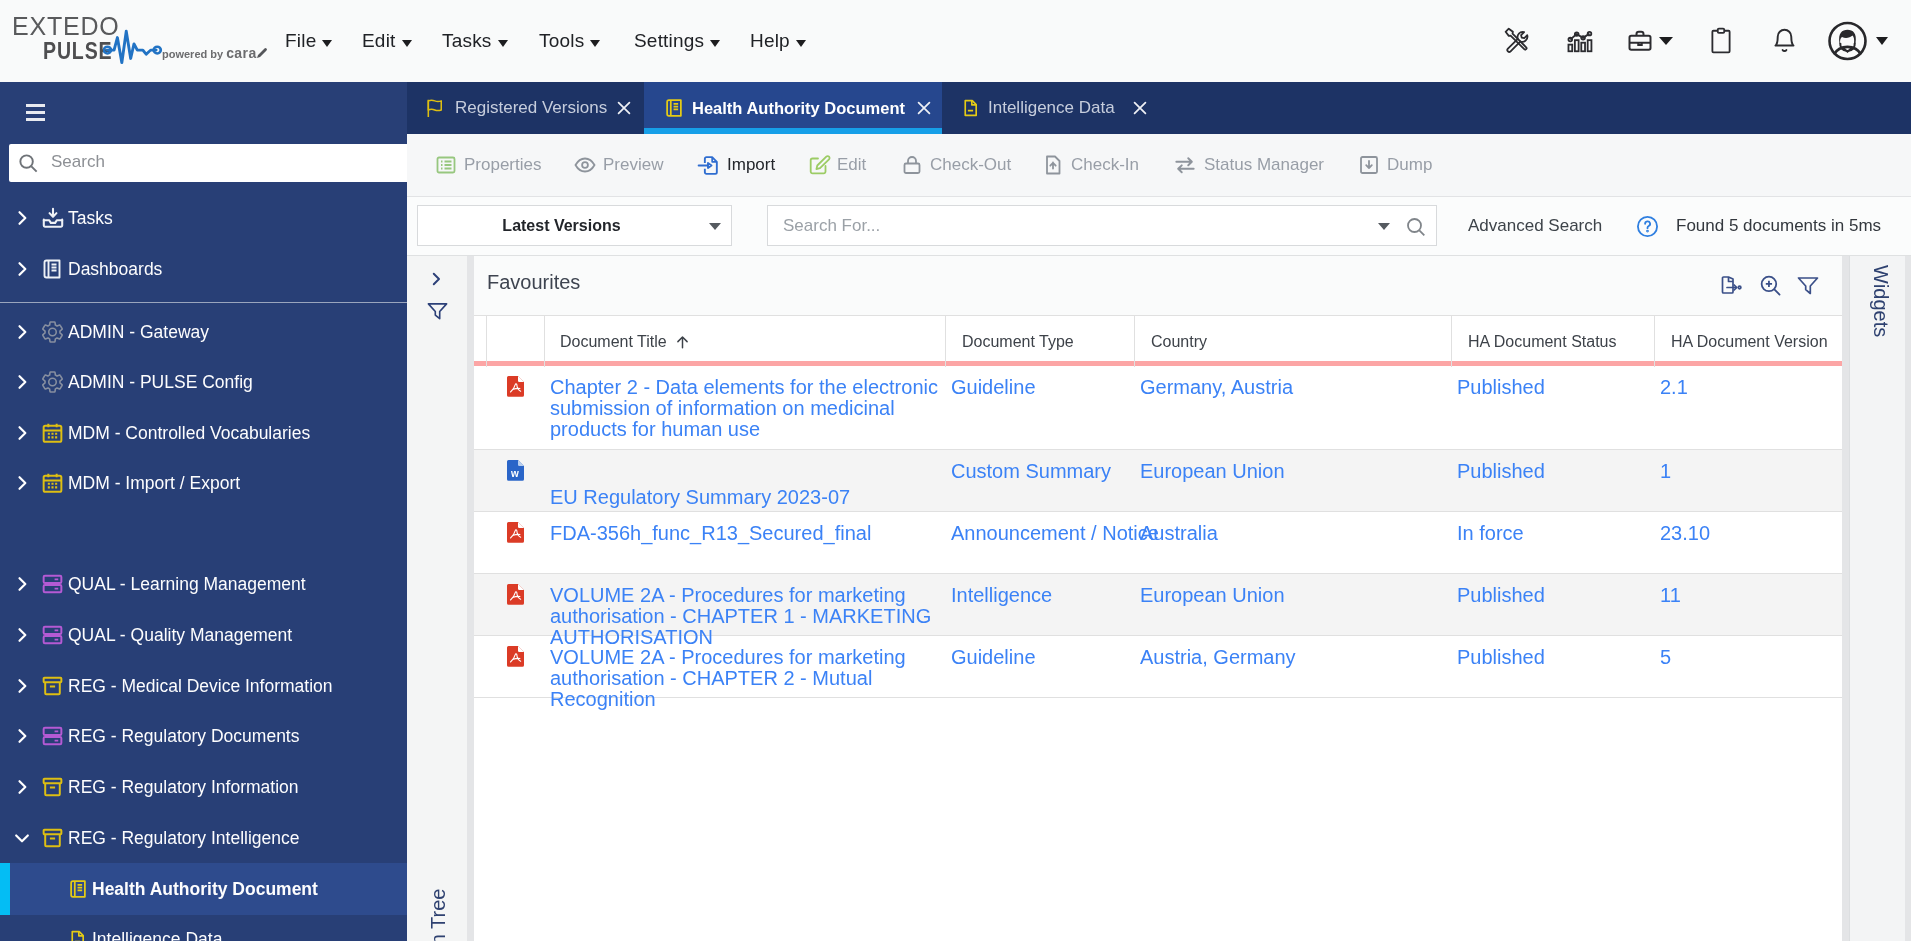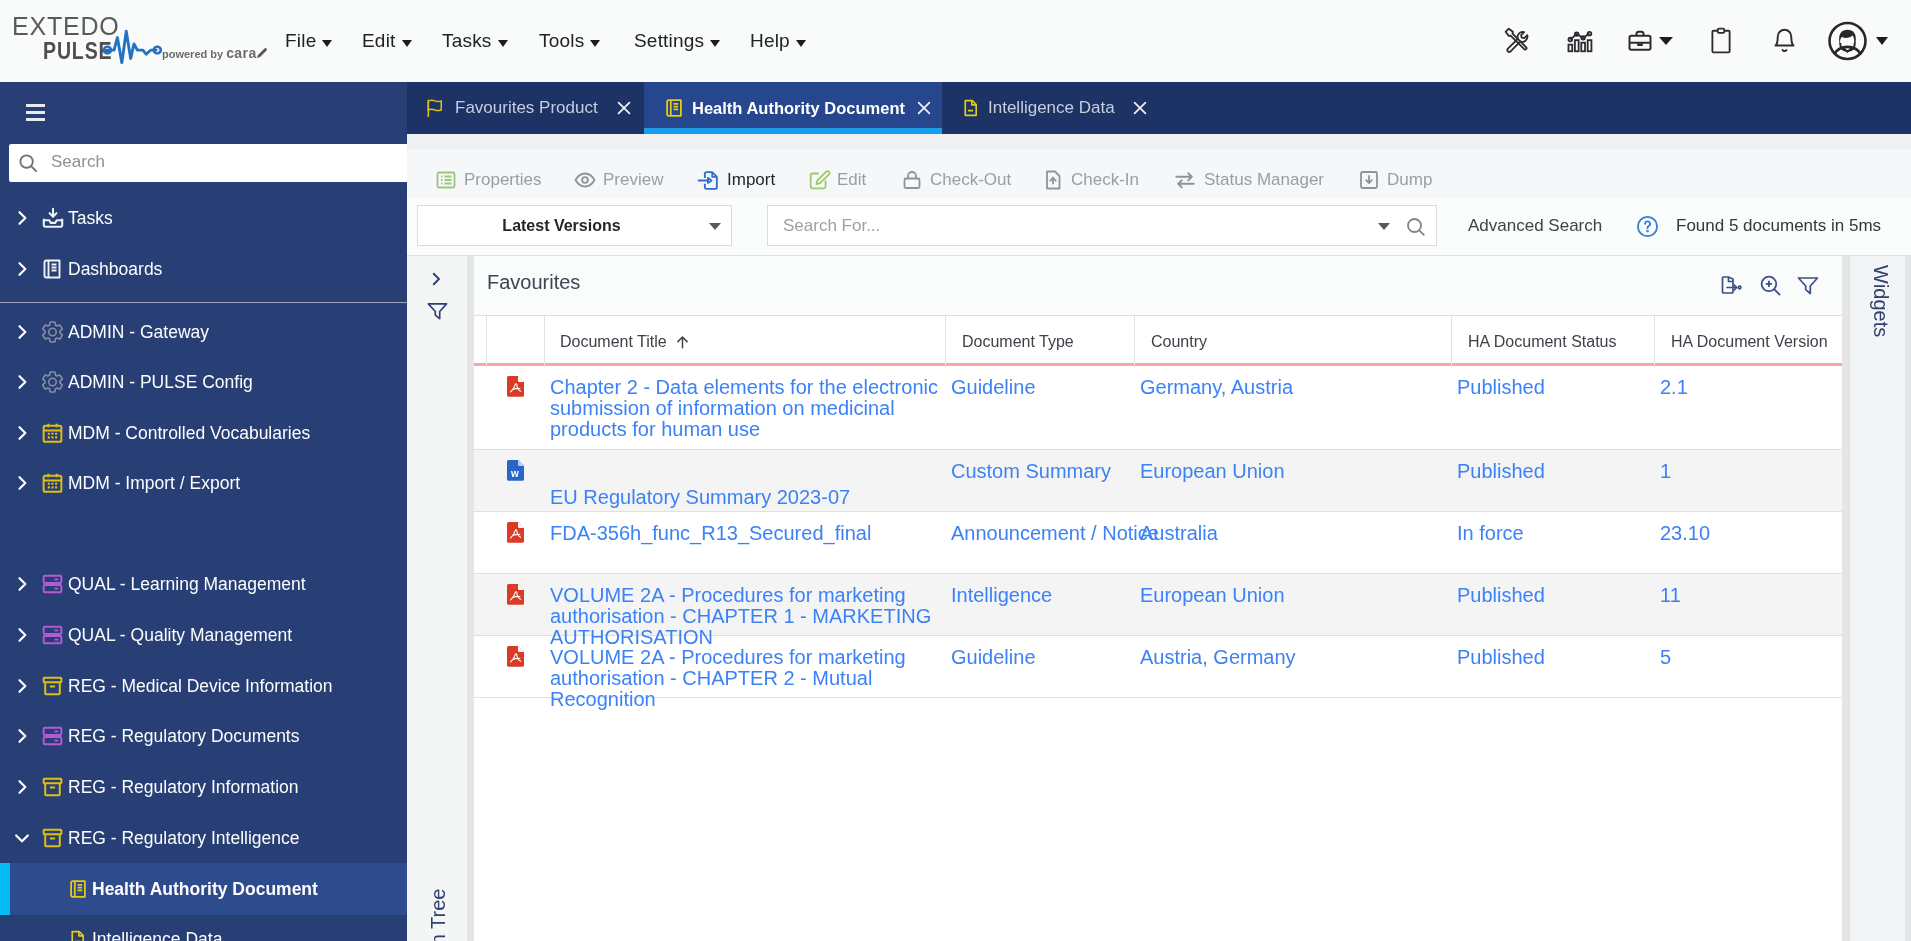--- a/index.html
+++ b/index.html
@@ -30,21 +30,21 @@
 
 
 #tabbar { position:absolute; left:407px; top:82px; width:1504px; height:52px; background:#1d3365; }
 .tab { position:absolute; top:0; height:52px; }
 .tab .ticon { position:absolute; top:50%; transform:translateY(-50%); }
 .tab .tlbl { position:absolute; top:50%; transform:translateY(-50%); font-size:17px; white-space:nowrap; }
 #tab2 { left:237px; width:298px; background:#26478e; }
 #tabline { position:absolute; left:237px; top:46px; width:298px; height:6px; background:#169fe8; }
 
 
-#toolbar { position:absolute; left:407px; top:134px; width:1504px; height:63px; background:#f6f7f8; border-bottom:1px solid #e2e3e5;margin-top:15px; }
+#toolbar { position:absolute; left:407px; top:134px; width:1504px; height:63px; background:#f6f7f8; border-bottom:1px solid #e2e3e5; }
 .tbtn { position:absolute; top:0; height:62px; display:flex; align-items:center; font-size:17px; color:#989ea7; white-space:nowrap; }
 .tbtn svg { margin-right:6px; }
 .tbtn.on { color:#23262b; font-weight:500; }
 
 
 #searchrow { position:absolute; left:407px; top:197px; width:1504px; height:59px; background:#fbfcfc; border-bottom:1px solid #dfe1e2; }
 #selbox { position:absolute; left:10px; top:8px; width:315px; height:41px; background:#fff; border:1px solid #d8dadc; display:flex; align-items:center; justify-content:center; padding-right:26px; font-size:16px; font-weight:bold; color:#22252a; }
 #selbox .dn { position:absolute; right:10px; top:17px; width:0; height:0; border-left:6px solid transparent; border-right:6px solid transparent; border-top:7px solid #555a60; }
 #sinput { position:absolute; left:360px; top:8px; width:670px; height:41px; background:#fff; border:1px solid #d8dadc; }
 #sinput span.ph { position:absolute; left:15px; top:10px; font-size:17px; color:#9ba1a7; }
@@ -56,21 +56,21 @@
 #grayband1 { position:absolute; left:60px; top:0; width:7px; height:685px; background:#e4e5e7; }
 #panel { position:absolute; left:67px; top:0; width:1368px; height:685px; background:#fff; }
 #panelhead { position:absolute; left:0; top:0; width:1368px; height:59px; background:#fafbfb; }
 #panelhead .title { position:absolute; left:13px; top:15px; font-size:20px; color:#3e4450; }
 #widgetstrip { position:absolute; left:1442px; top:0; width:56px; height:685px; background:#f3f4f5; border-left:1px solid #dcdee0; }
 #rightedge { position:absolute; left:1498px; top:0; width:6px; height:685px; background:#e4e5e7; }
 .vtext { font-size:20px; color:#2e4170; white-space:nowrap; }
 
 
 #tbl { position:absolute; left:0; top:59px; width:1368px; }
-.hdrow { position:absolute; left:0; top:0; width:1368px; height:51px; border-top:1px solid #e0e0e0; border-bottom:3px solid #fca5a5; background:#fff; }
+.hdrow { position:absolute; left:0; top:0; width:1368px; height:51px; border-top:1px solid #e0e0e0; border-bottom:5px solid #fca5a5; background:#fff; }
 .hcell { position:absolute; top:0; height:51px; display:flex; align-items:center; font-size:16px; font-weight:500; color:#3d4249; }
 .vline { position:absolute; top:0; width:1px; height:51px; background:#e0e0e0; }
 .drow { position:absolute; left:0; width:1368px; border-bottom:1px solid #e0e0e0; }
 .drow.alt { background:#f4f4f4; }
 .dcell { position:absolute; font-size:20px; color:#3b82f6; line-height:21px; }
 </style>
 </head>
 <body>
 <svg width="0" height="0" style="position:absolute">
   <defs>
@@ -319,21 +319,21 @@
         </svg>
         <span class="lbl">Intelligence Data</span>
       </div>
     <div id="sbdivider"></div>
   </div>
   <div id="tabbar">
     <div class="tab" style="left:0;width:237px;">
       <svg class="ticon" style="left:17px;" width="23" height="23" viewBox="0 0 24 24" color="#debf12">
           <use href="#i-flag"></use>
         </svg>
-      <span class="tlbl" style="left:48px;color:#c6cddc;">Favourites Product</span>
+      <span class="tlbl" style="left:48px;color:#c6cddc;">Registered Versions</span>
       <svg class="ticon" style="left:207px;" width="20" height="20" viewBox="0 0 24 24" color="#eef0f5">
           <use href="#i-x"></use>
         </svg>
     </div>
     <div class="tab" id="tab2">
       <svg class="ticon" style="left:19px;" width="22" height="22" viewBox="0 0 24 24" color="#e5cb15">
           <use href="#i-book"></use>
         </svg>
       <span class="tlbl" style="left:48px;color:#fff;font-weight:bold;font-size:16.5px;">Health Authority Document</span>
       <svg class="ticon" style="left:270px;" width="20" height="20" viewBox="0 0 24 24" color="#eef0f5">

